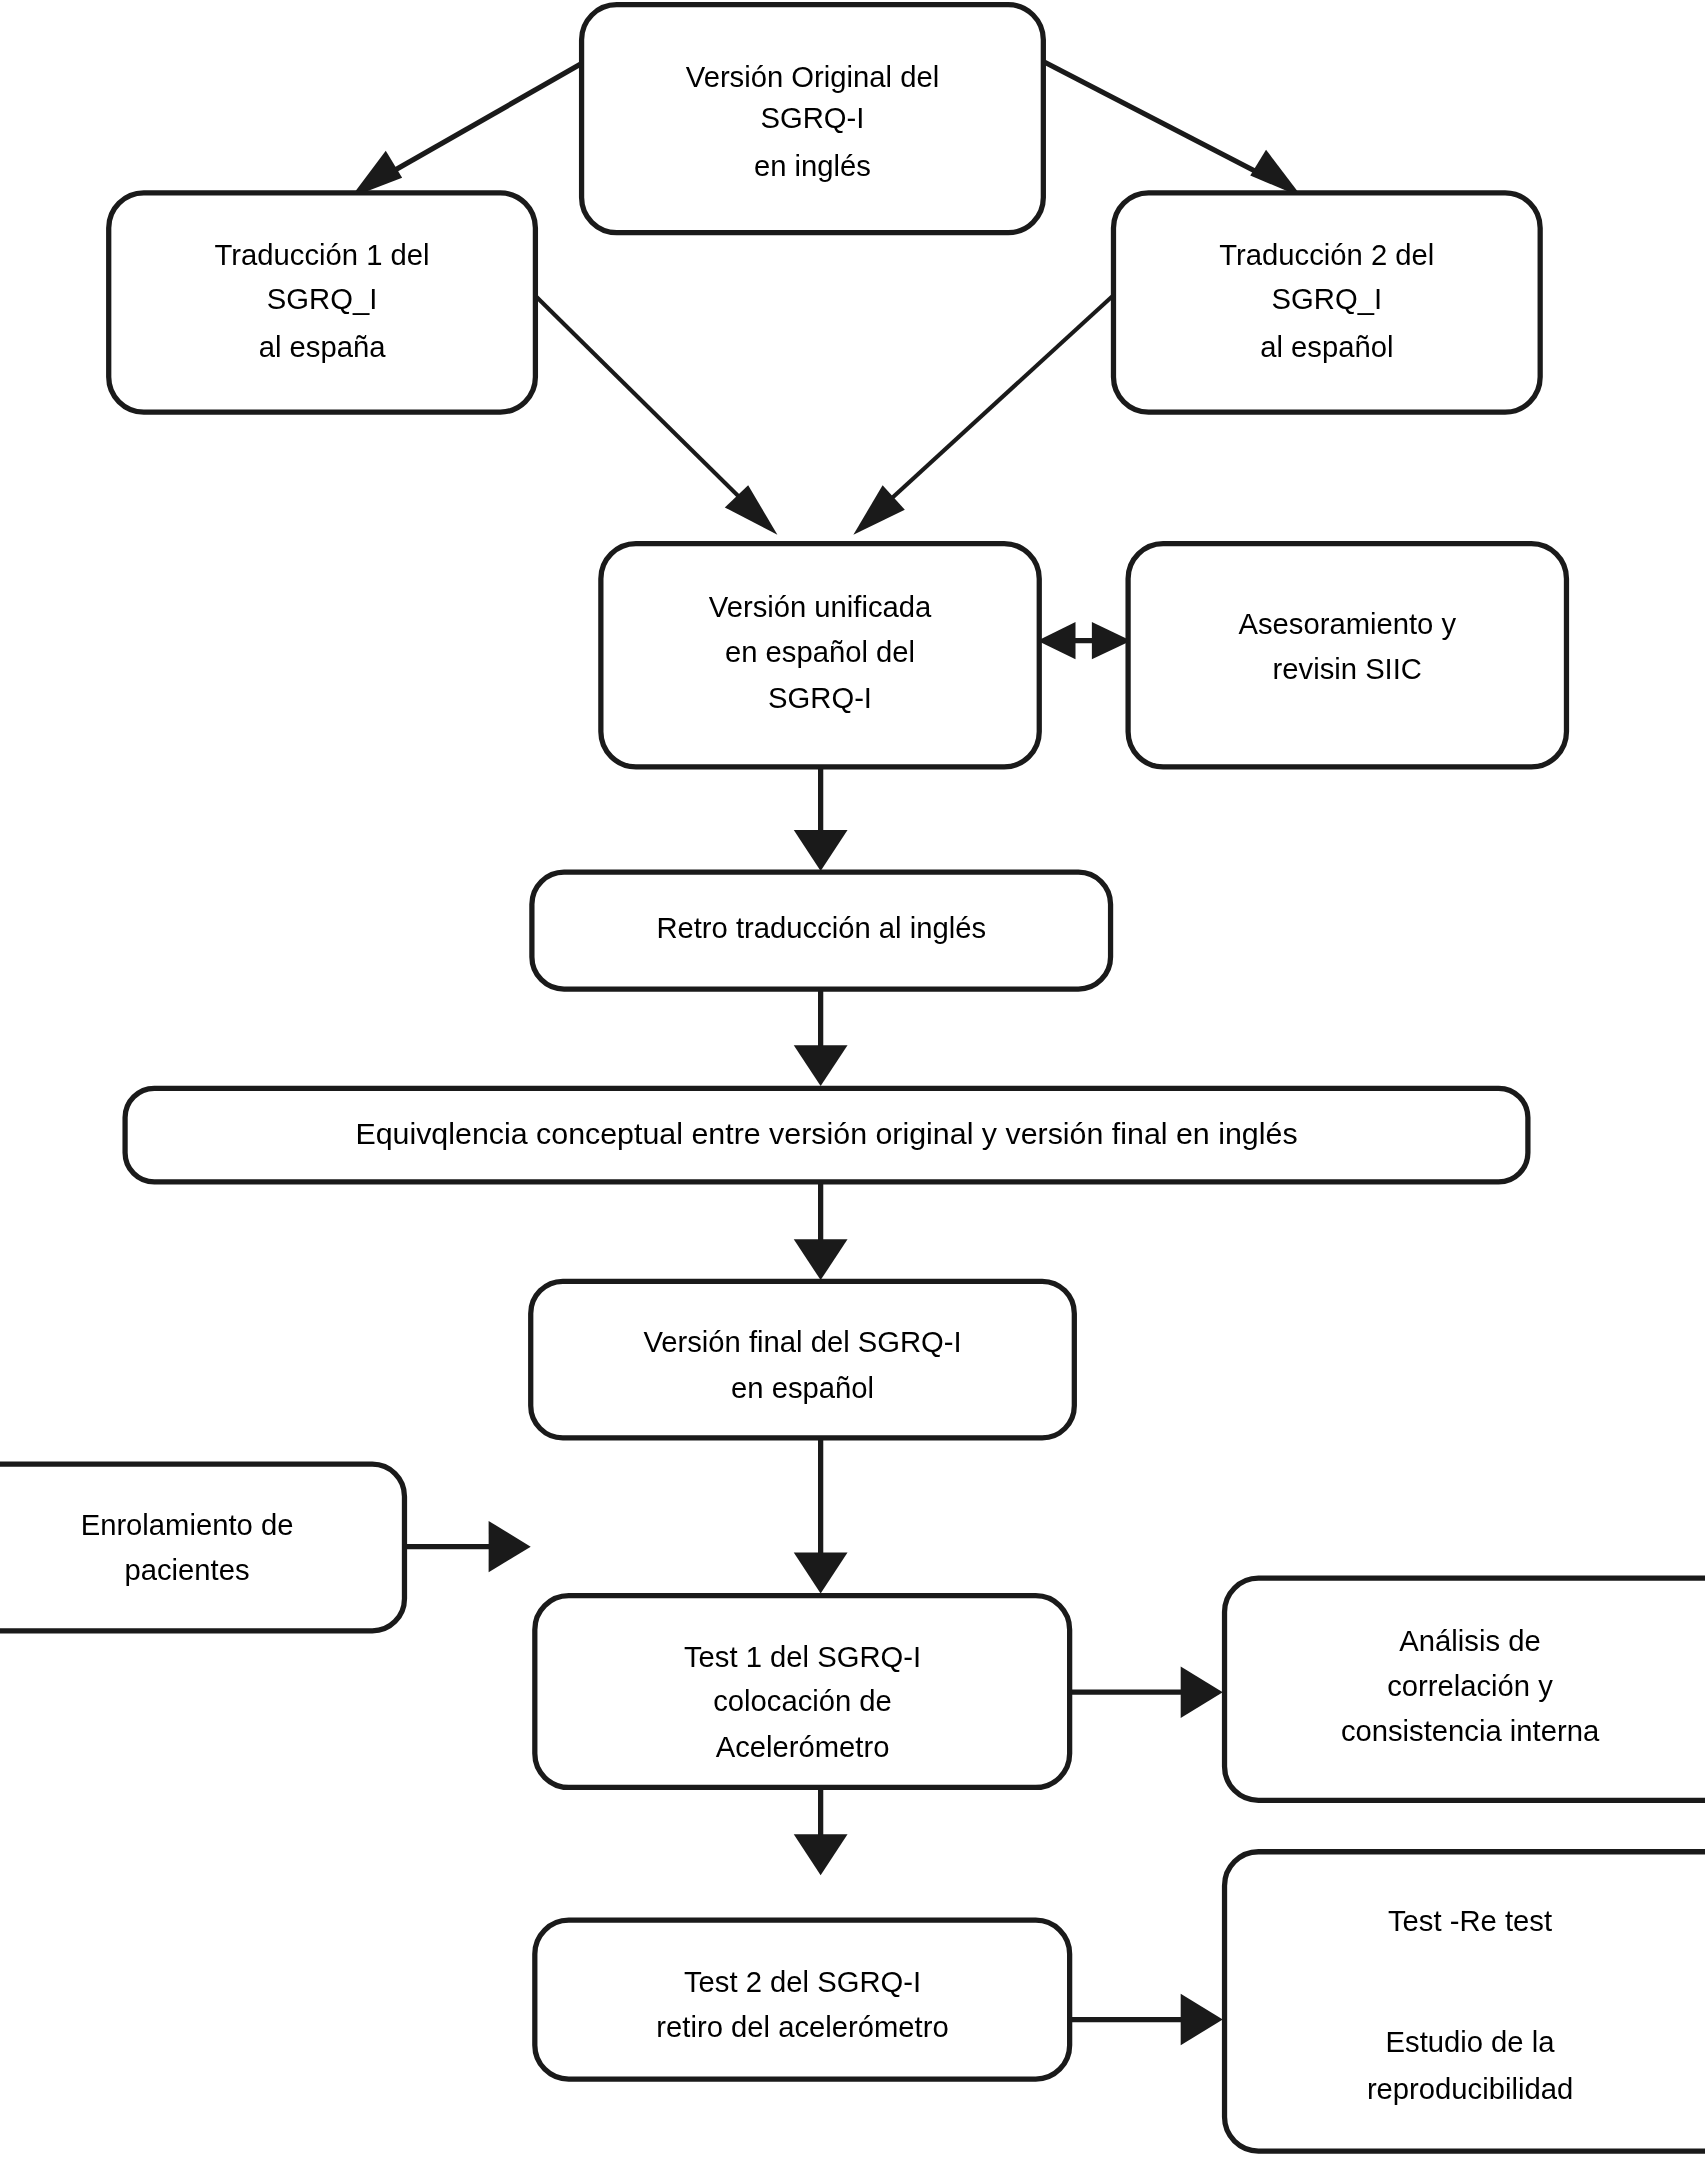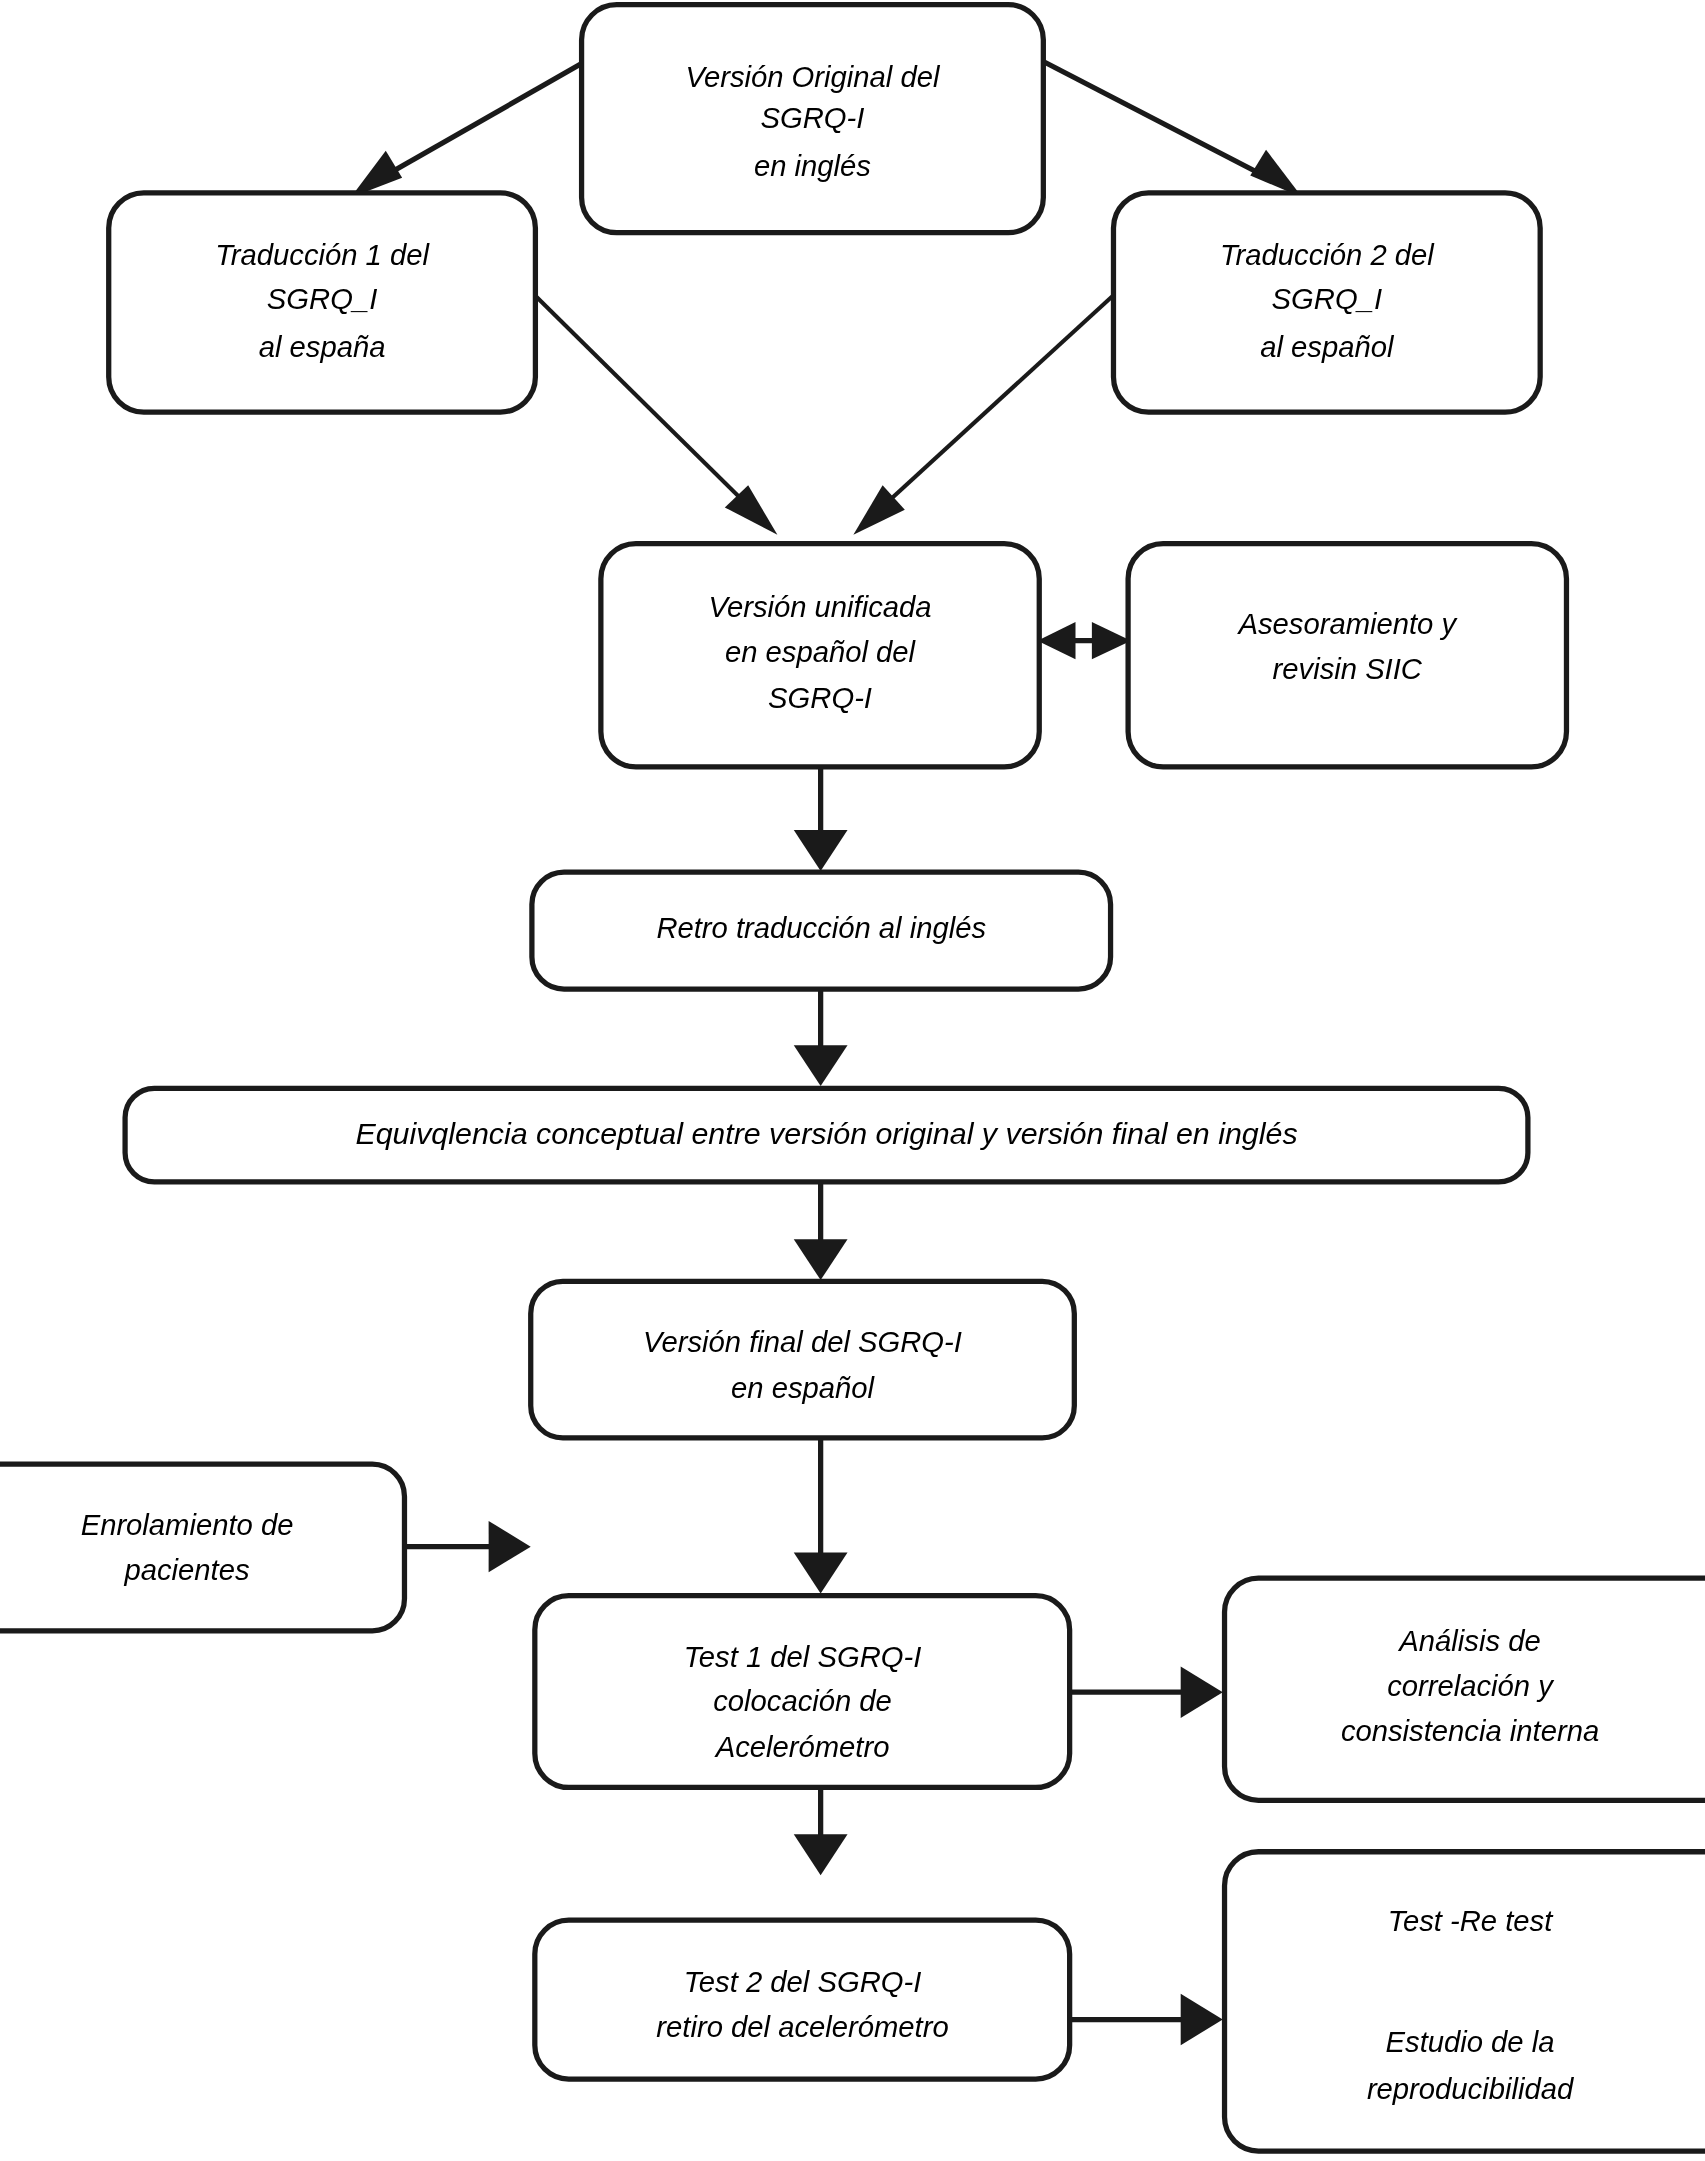--- a/index.html
+++ b/index.html
@@ -6,21 +6,20 @@
     margin: 0;
     padding: 0;
     background: #ffffff;
   }
   #canvas {
     position: relative;
     width: 1705px;
     height: 2161px;
     background: #ffffff;
     overflow: hidden;
-    font-style: italic;
   }
   svg#flow {
     position: absolute;
     top: 0;
     left: 0;
     width: 1705px;
     height: 2161px;
     display: block;
   }
   .node-rect {

